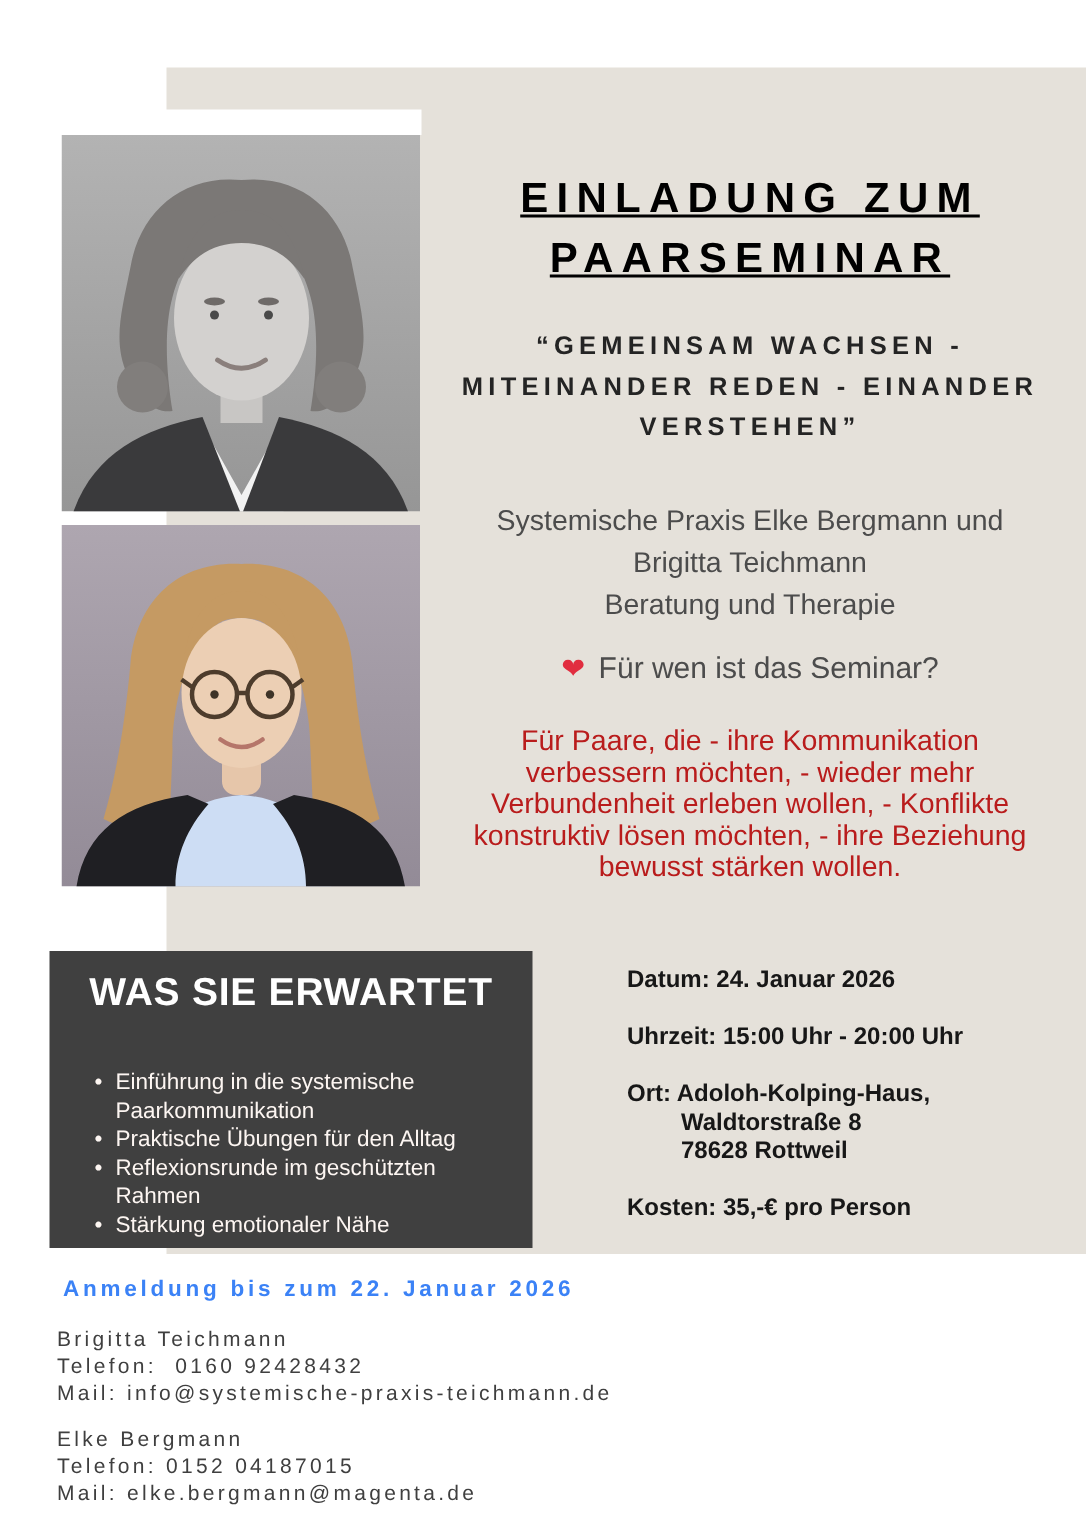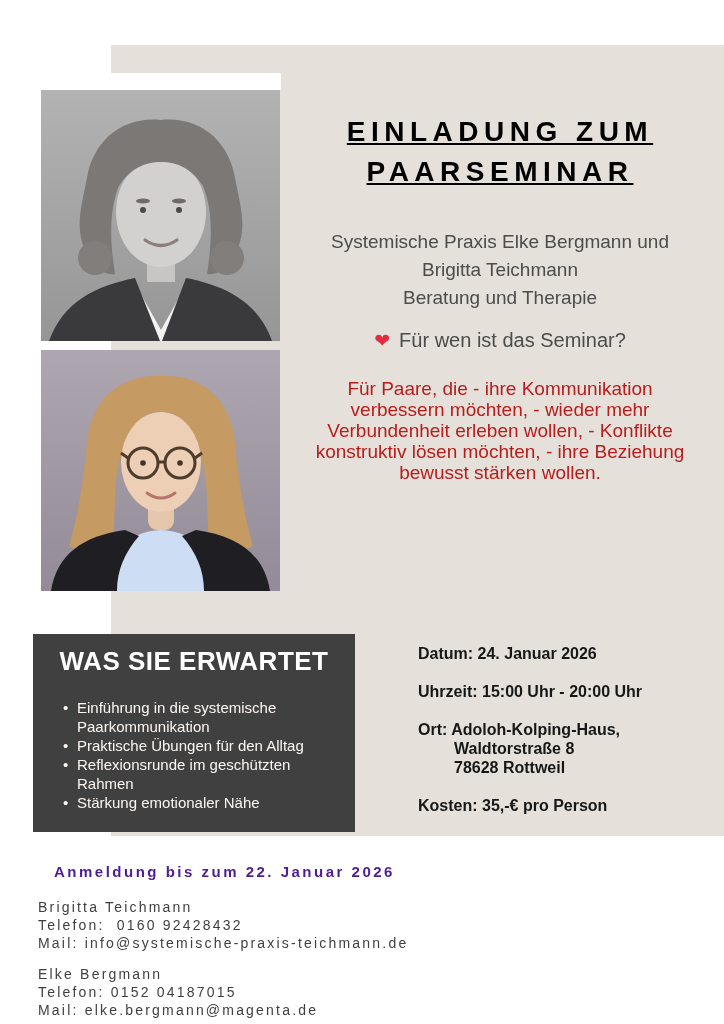--- a/index.html
+++ b/index.html
@@ -31,26 +31,26 @@
   }
   .details{position:absolute;left:418px;top:644px;width:296px;color:#171717;
     font-size:16px;font-weight:700;line-height:19px;}
   .details p{margin:0 0 19px 0;}
   .detail-ort{white-space:pre-line;padding-left:36px;text-indent:-36px;}
   .expect-box{position:absolute;left:33px;top:634px;width:322px;height:198px;background:#404040;}
   .expect-heading{
     margin:12px 0 0 0;text-align:center;color:#ffffff;font-size:26px;font-weight:800;
     letter-spacing:0.5px;line-height:30px;
   }
-  .expect-list{margin:22px 0 0 0;padding:0 14px 0 30px;list-style:none;color:#fdf6f2;
+  .expect-list{margin:36px 0 0 0;padding:0 14px 0 30px;list-style:none;color:#fdf6f2;
     font-size:15px;line-height:19px;}
   .expect-list li{position:relative;padding-left:14px;}
   .expect-list li::before{content:"•";position:absolute;left:0;top:0;}
   .footer{position:absolute;left:38px;top:846px;width:560px;color:#3f3f3f;}
-  .deadline{margin:16px;font-size:15px;font-weight:700;letter-spacing:2.5px;color:#4c1d95;line-height:20px;}
+  .deadline{margin:4px;font-size:15px;font-weight:700;letter-spacing:2.5px;color:#3b82f6;line-height:20px;}
   .contact{margin-top:13px;font-size:14px;letter-spacing:2.2px;line-height:18px;}
   .contact p{margin:0;white-space:pre;}
 </style>
 </head>
 <body>
 
 <div class="page">
 
   <div class="beige-panel"></div>
   <div class="white-notch"></div>
@@ -109,20 +109,23 @@
     </g>
     <path d="M106,143 Q120,153 134,143" stroke="#b5766a" stroke-width="3" fill="none" stroke-linecap="round"></path>
     <path d="M60,241 C64,202 86,182 120,180 C154,182 176,202 180,241 Z" fill="#cdddf4"></path>
     <path d="M10,241 C16,204 42,186 84,180 L98,186 C84,202 76,220 76,241 Z" fill="#1f1f23"></path>
     <path d="M229,241 C223,204 197,186 155,180 L141,186 C155,202 163,220 163,241 Z" fill="#1f1f23"></path>
   </svg>
 
   <div class="right-col">
     <h1 class="title">EINLADUNG ZUM
 PAARSEMINAR</h1>
+    <p class="motto">“GEMEINSAM WACHSEN -
+MITEINANDER REDEN - EINANDER
+VERSTEHEN”</p>
     <p class="practice-intro">Systemische Praxis Elke Bergmann und
 Brigitta Teichmann
 Beratung und Therapie</p>
     <p class="heart-line">
       <span class="heart">❤</span><span>Für wen ist das Seminar?</span>
     </p>
     <p class="audience-text">Für Paare, die - ihre Kommunikation
 verbessern möchten, - wieder mehr
 Verbundenheit erleben wollen, - Konflikte
 konstruktiv lösen möchten, - ihre Beziehung

